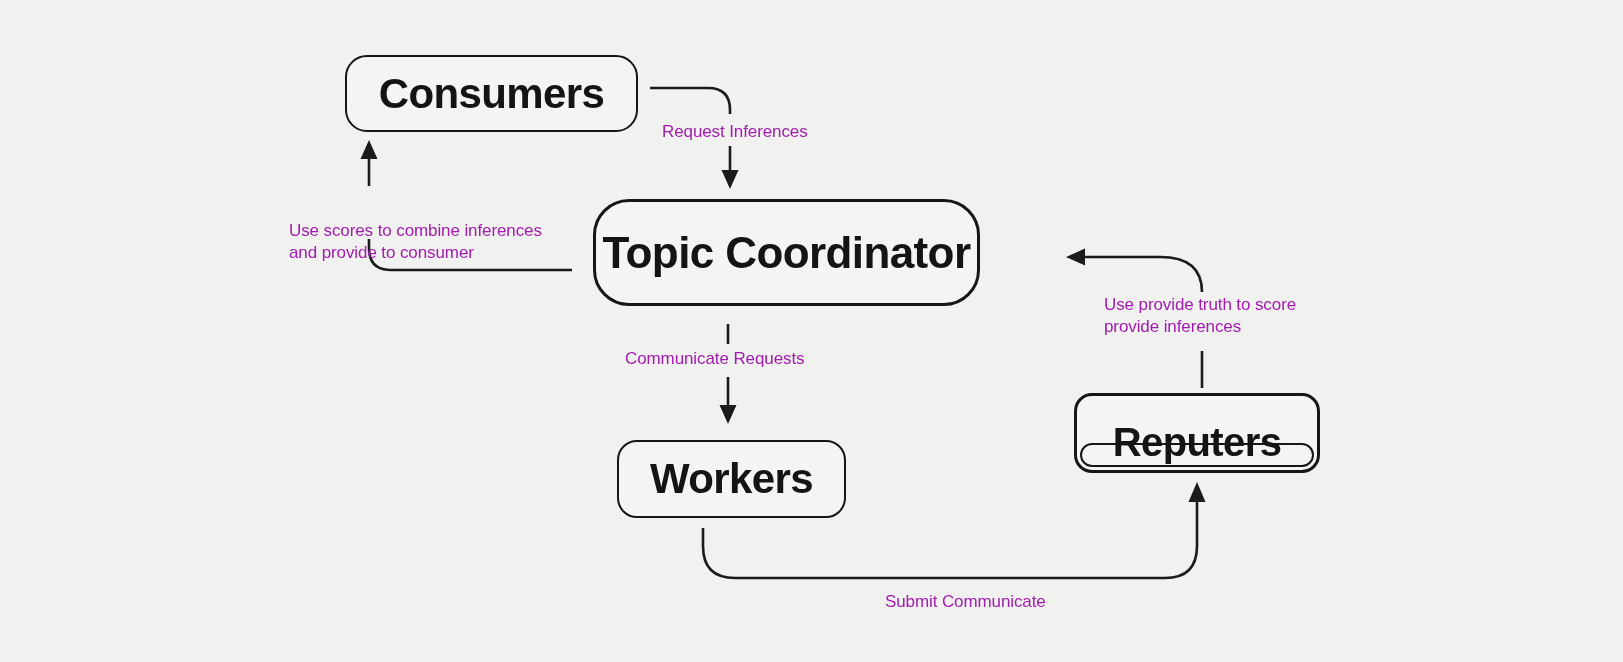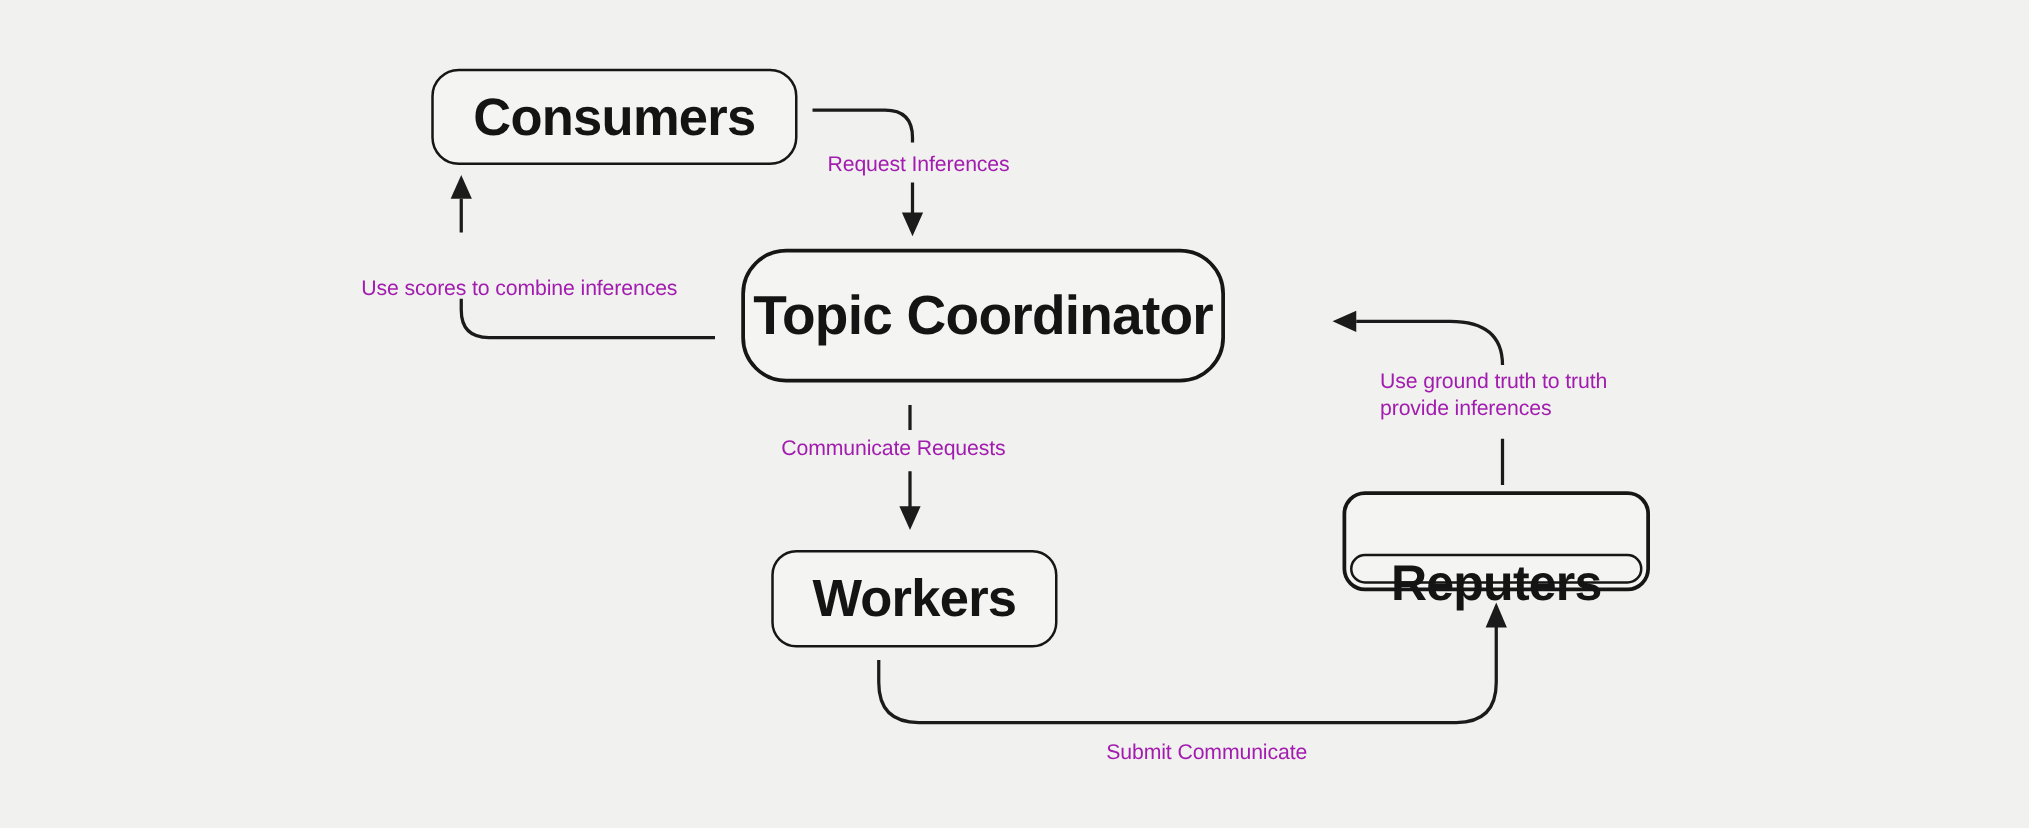--- a/index.html
+++ b/index.html
@@ -58,21 +58,21 @@
     left: 1074px; top: 393px; width: 246px; height: 80px;
     border-radius: 18px; border-width: 3px;
     padding: 3px;
     justify-content: stretch;
     align-items: stretch;
   }
   .node-reputers-inner {
     box-sizing: border-box;
     flex: 1;
     display: flex;
-    align-items: flex-start;
+    align-items: flex-end;
     justify-content: center;
     border: 2px solid #161616;
     border-radius: 12px;
     font-size: 40px;
     margin-top: 44px;
   }
   .edge-label {
     position: absolute;
     font-size: 17px;
     line-height: 21.5px;
@@ -141,28 +141,29 @@
       <span>Reputers</span>
     </div>
   </div>
 
   <div class="edge-label lbl-request-inferences">
     <span>Request Inferences</span>
   </div>
 
   <div class="edge-label lbl-use-scores">
     <span>Use scores to combine inferences</span>
+    <span>and provide to consumer</span>
   </div>
 
   <div class="edge-label lbl-communicate-requests">
     <span>Communicate Requests</span>
   </div>
 
   <div class="edge-label lbl-submit-inferences">
     <span>Submit Communicate</span>
   </div>
 
   <div class="edge-label lbl-use-ground-truth">
-    <span>Use ground truth to truth</span>
+    <span>Use provide truth to score</span>
     <span>provide inferences</span>
   </div>
 
 </div>
 
 </body></html>

